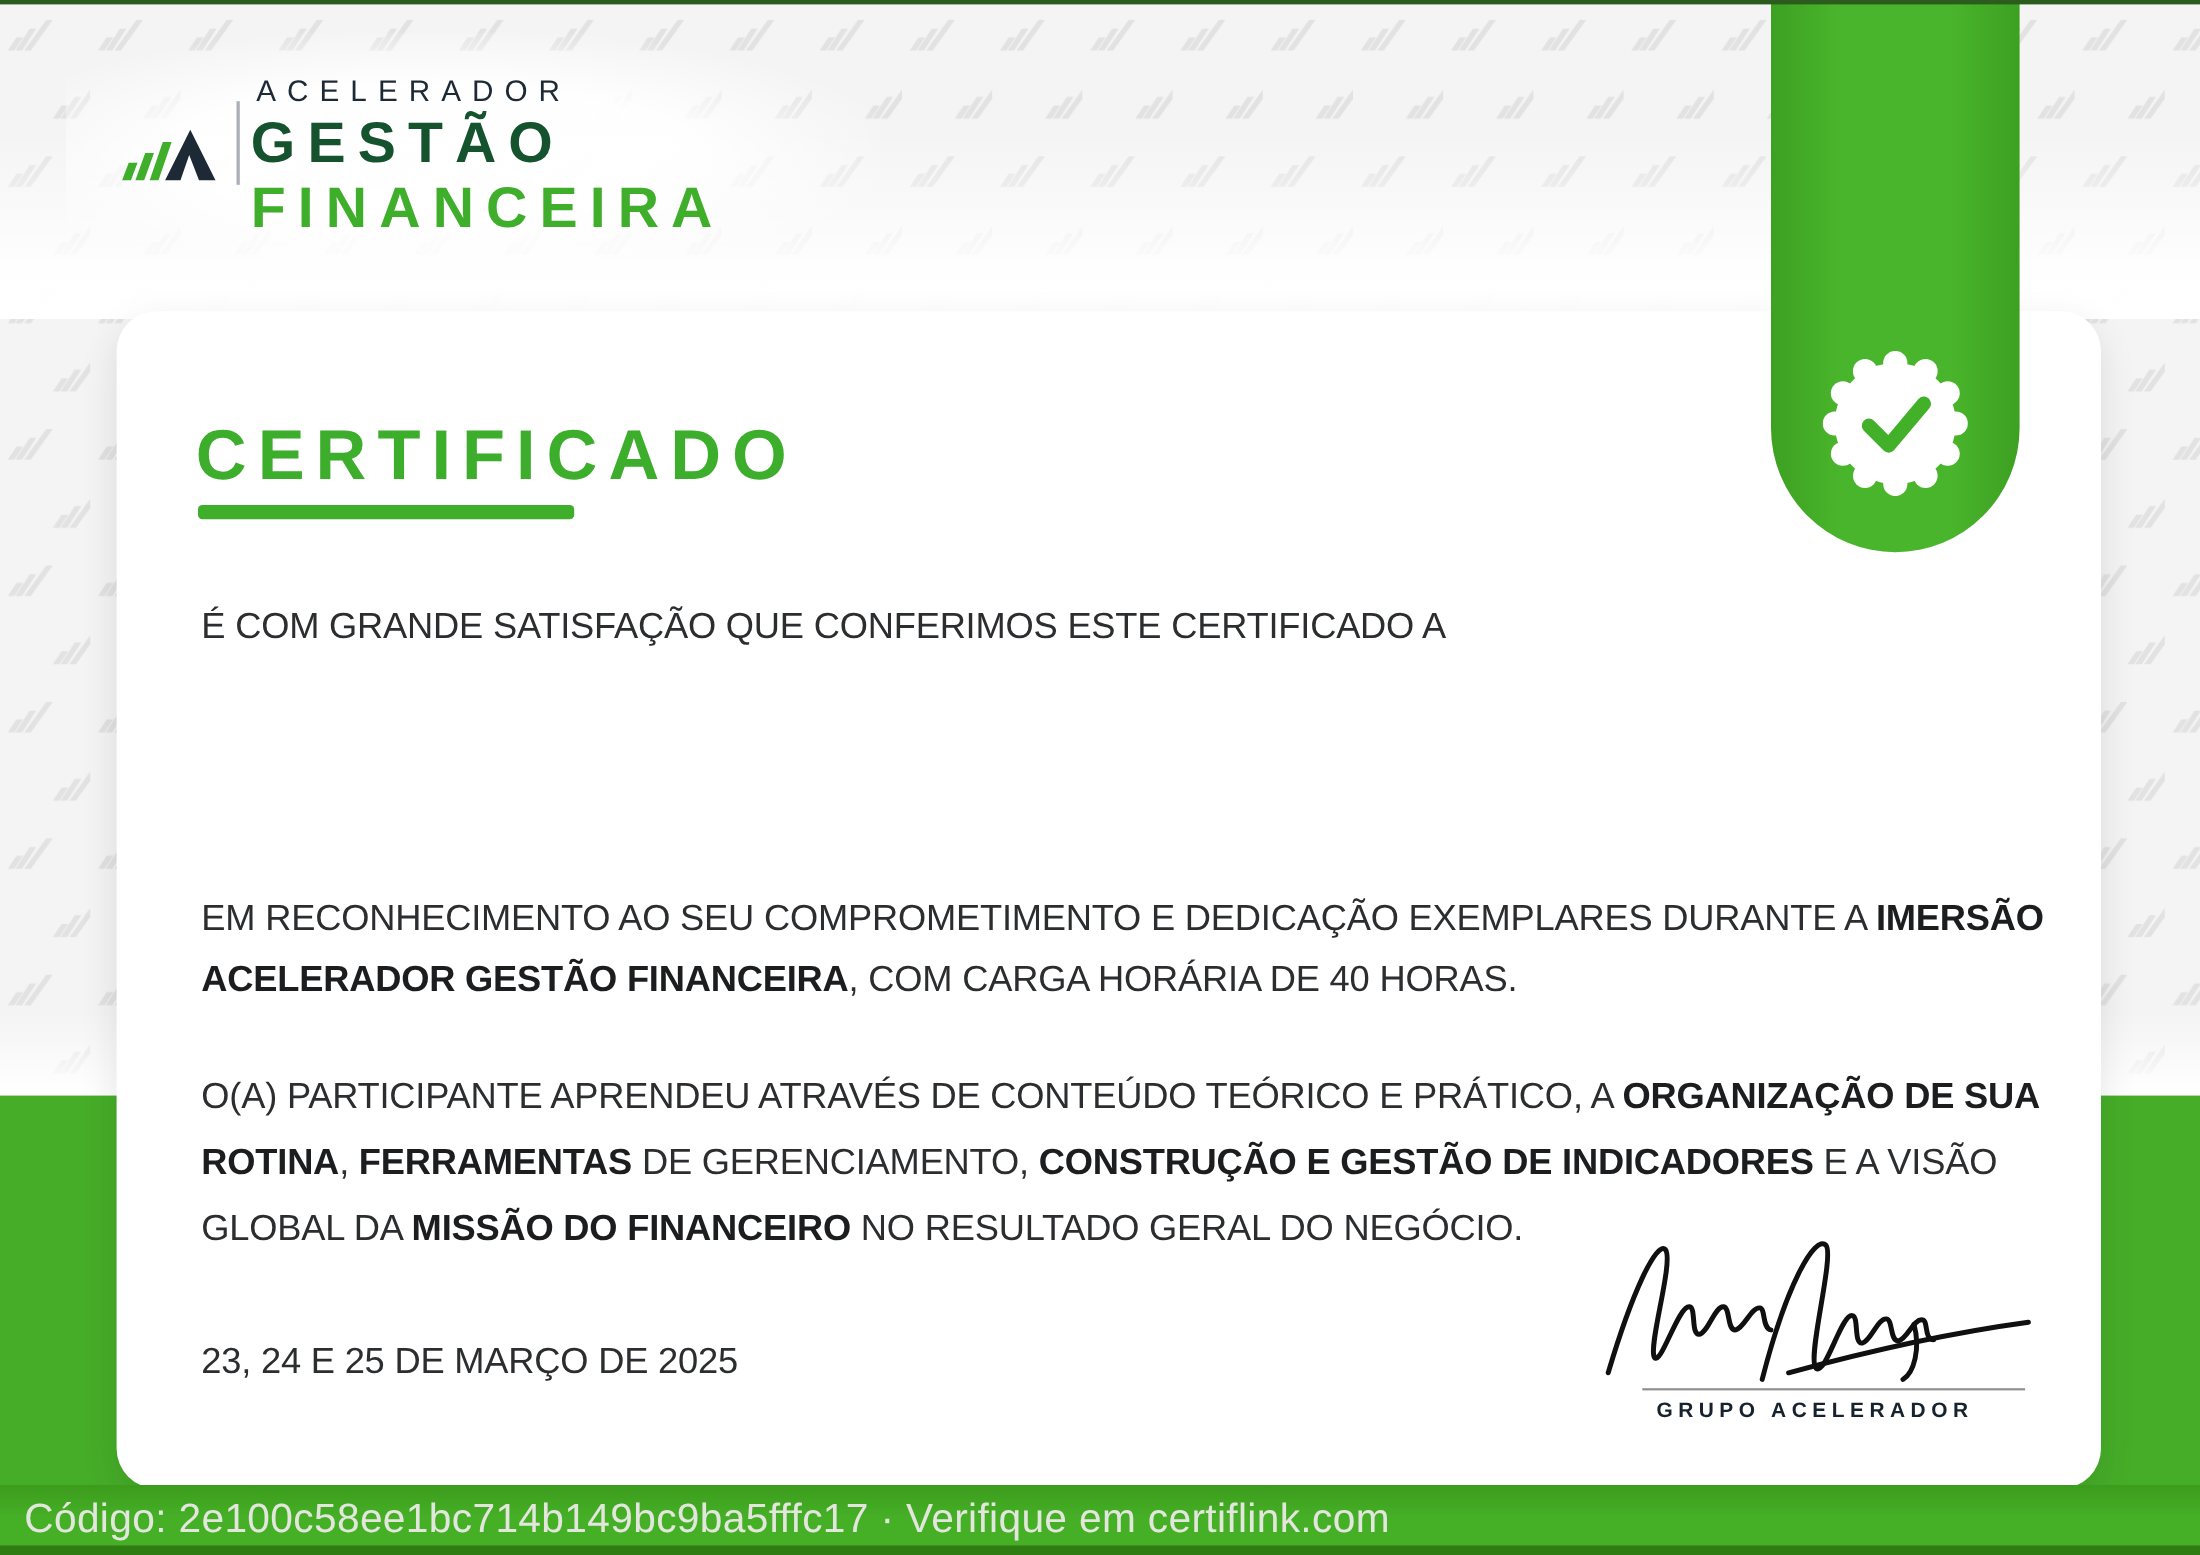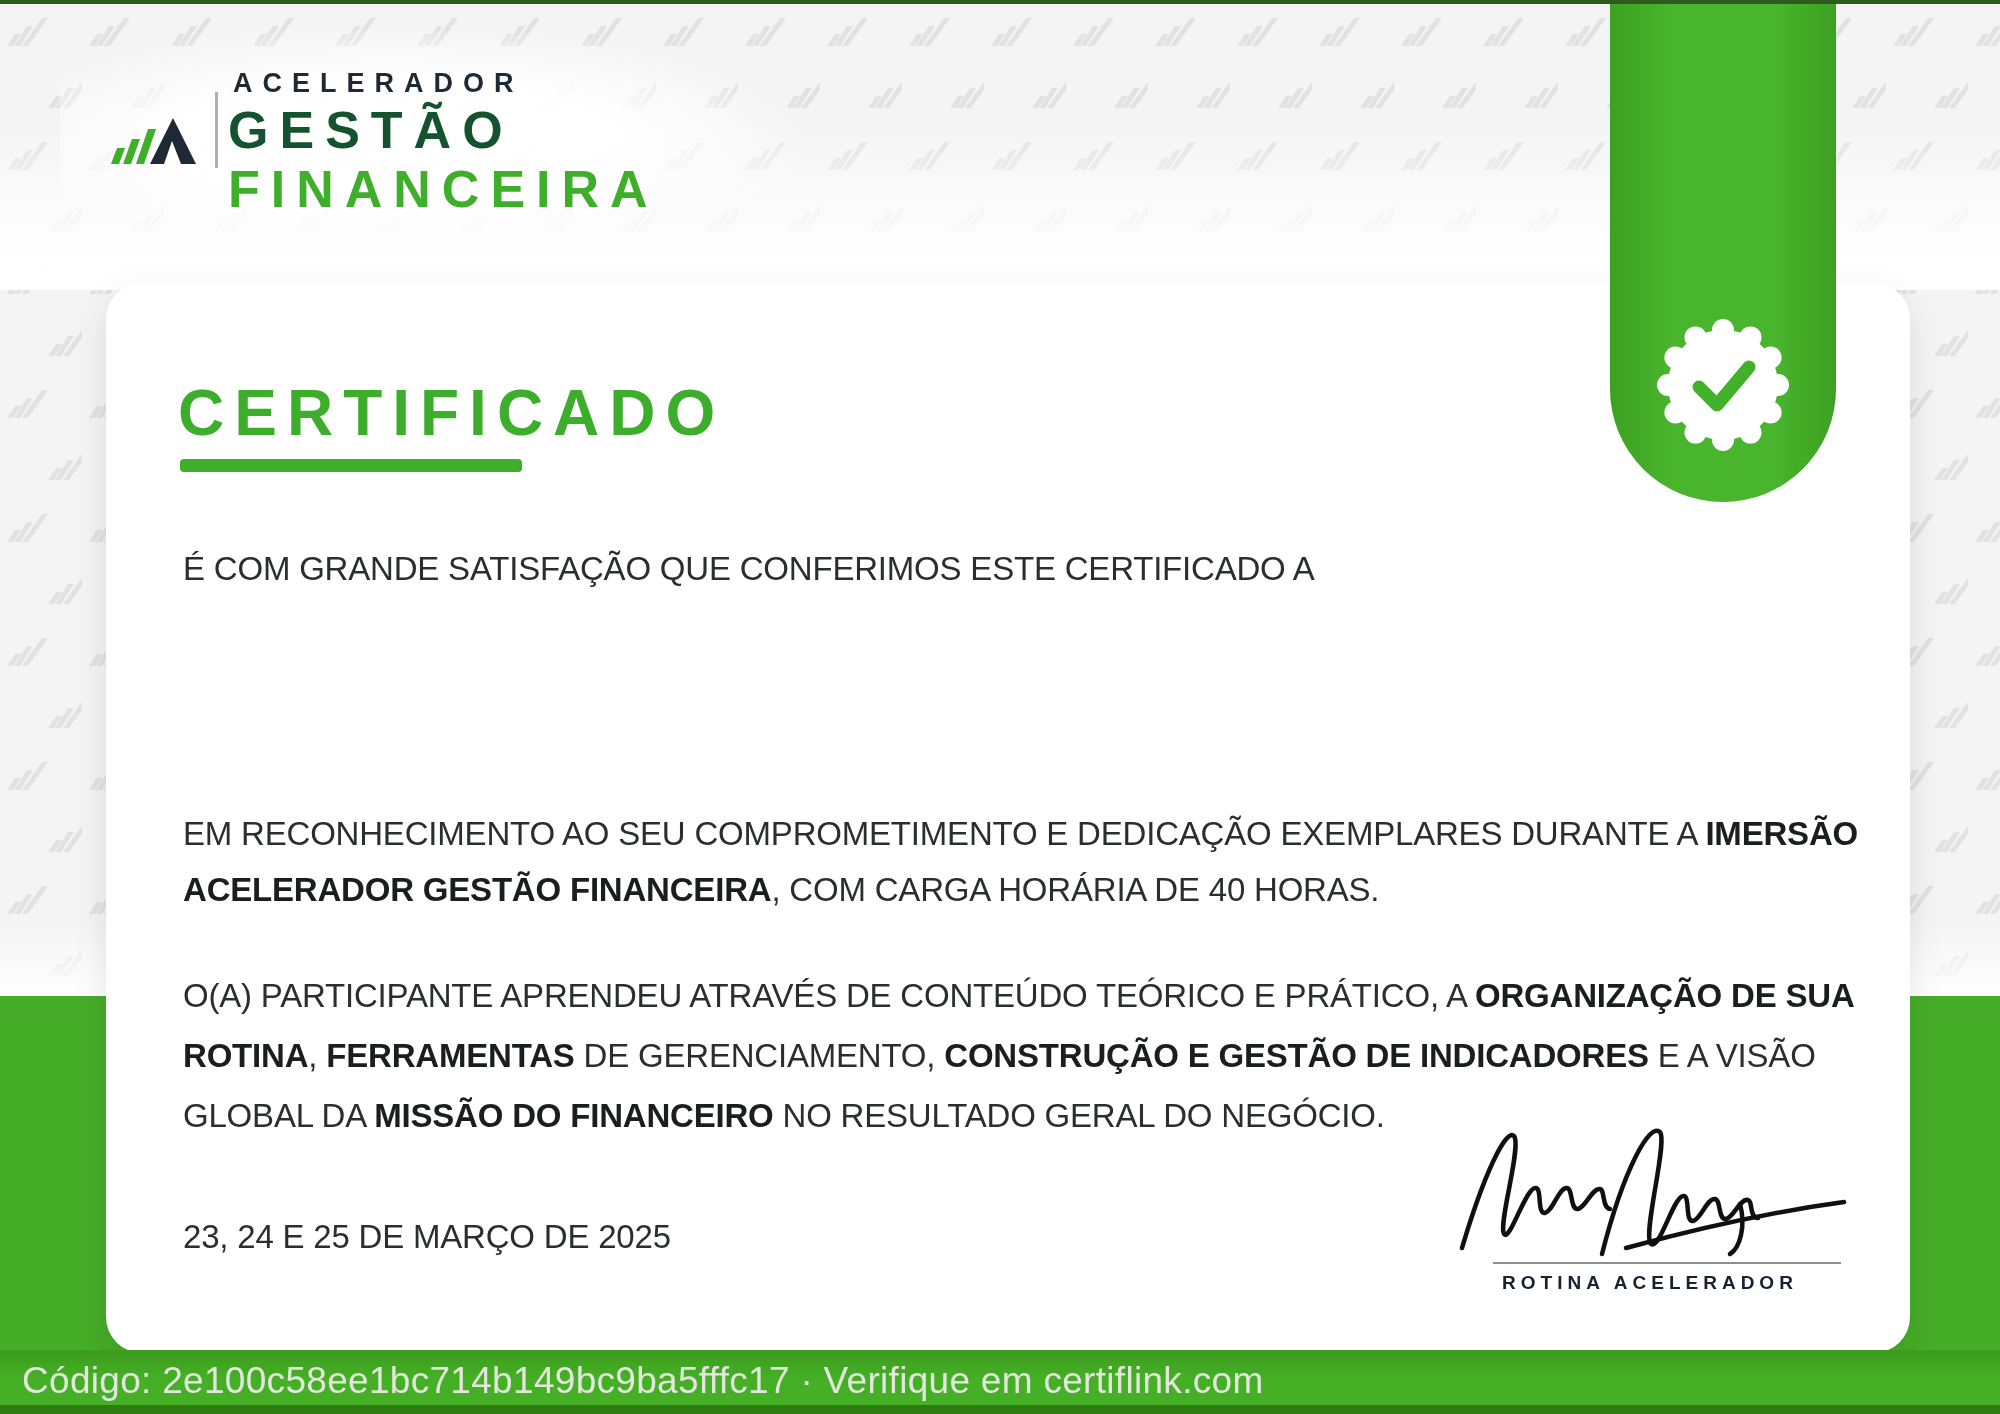--- a/index.html
+++ b/index.html
@@ -25,21 +25,21 @@
   #card{left:106px;top:283px;width:1804px;height:1070px;background:#ffffff;border-radius:36px;
         box-shadow:0 12px 34px rgba(0,0,0,.10);z-index:3;}
   
   #ribbon{left:1610px;top:0;width:226px;height:502px;border-radius:0 0 113px 113px;
           background:linear-gradient(90deg,#3da021 0%,#49b52c 28%,#49b52c 72%,#3da021 100%);z-index:4;}
   #seal{position:absolute;left:47px;top:319px;width:132px;height:132px;}
   
   #logo{left:100px;top:60px;z-index:4;}
   #logo-mark{position:absolute;left:3px;top:52px;width:100px;height:52px;}
   #logo-divider{position:absolute;left:115px;top:32px;width:3px;height:76px;background:#aab0b5;}
-  #brand-top{position:absolute;left:133px;top:8px;font-size:27px;font-weight:bold;letter-spacing:10px;color:#1d2a35;white-space:nowrap;}
+  #brand-top{position:absolute;left:133px;top:8px;font-size:27px;font-weight:normal;letter-spacing:10px;color:#1d2a35;white-space:nowrap;}
   #brand-l1{position:absolute;left:128px;top:40px;font-size:52px;font-weight:bold;letter-spacing:11px;color:#14532d;white-space:nowrap;}
   #brand-l2{position:absolute;left:128px;top:99px;font-size:52px;font-weight:bold;letter-spacing:11px;color:#3fae2a;white-space:nowrap;}
   
   .green-title{left:178px;top:336px;font-size:64px;font-weight:bold;letter-spacing:10px;color:#3cae2c;z-index:4;white-space:nowrap;margin-top:40px;}
   #title-underline{left:180px;top:459px;width:342px;height:13px;background:#3fae2a;border-radius:4px;z-index:4;}
   .bodytext{color:#2b2d2f;font-size:33px;letter-spacing:-.2px;z-index:4;}
   #intro{left:183px;top:550px;white-space:nowrap;}
   #recipient{left:106px;top:583px;width:1804px;text-align:center;font-size:57px;font-weight:bold;color:#0f1012;z-index:4;letter-spacing:0;}
   #para1{left:183px;top:806px;width:1680px;line-height:56px;}
   #para2{left:183px;top:966px;width:1680px;line-height:60px;}
@@ -133,21 +133,21 @@
   <div class="abs" id="signature-block">
     <svg width="420" height="160" viewBox="0 0 420 160" aria-label="Marcus Marques">
       <g fill="none" stroke="#101010" stroke-width="4.5" stroke-linecap="round">
         <path d="M22,140 C44,66 66,20 74,28 C82,38 58,116 64,126 C70,134 86,78 96,80 C102,81 97,106 105,105 C113,103 119,79 127,80 C133,81 130,102 138,101 C146,99 152,80 160,81 C165,82 162,100 170,101"></path>
         <path d="M162,146 C184,60 210,14 220,24 C228,34 202,128 211,136 C220,142 234,86 244,88 C250,89 245,114 253,113 C261,111 267,90 275,91 C281,92 278,112 286,111 C294,109 300,90 308,92 C313,93 309,110 318,110"></path>
         <path d="M300,96 C306,118 300,140 290,146"></path>
         <path d="M186,140 C252,122 330,104 404,94"></path>
       </g>
     </svg>
     <div id="signature-line"></div>
-    <div id="signature-org">ROTINA ACELERADOR</div>
+    <div id="signature-org">GRUPO ACELERADOR</div>
   </div>
 
   <div class="abs" id="footer-bar"></div>
   <div class="abs" id="bottom-strip"></div>
   <div class="abs" id="footer-text">
     <span>Código:</span>
     <span>2e100c58ee1bc714b149bc9ba5fffc17</span>
     <span>·</span>
     <span>Verifique em certiflink.com</span>
   </div>

